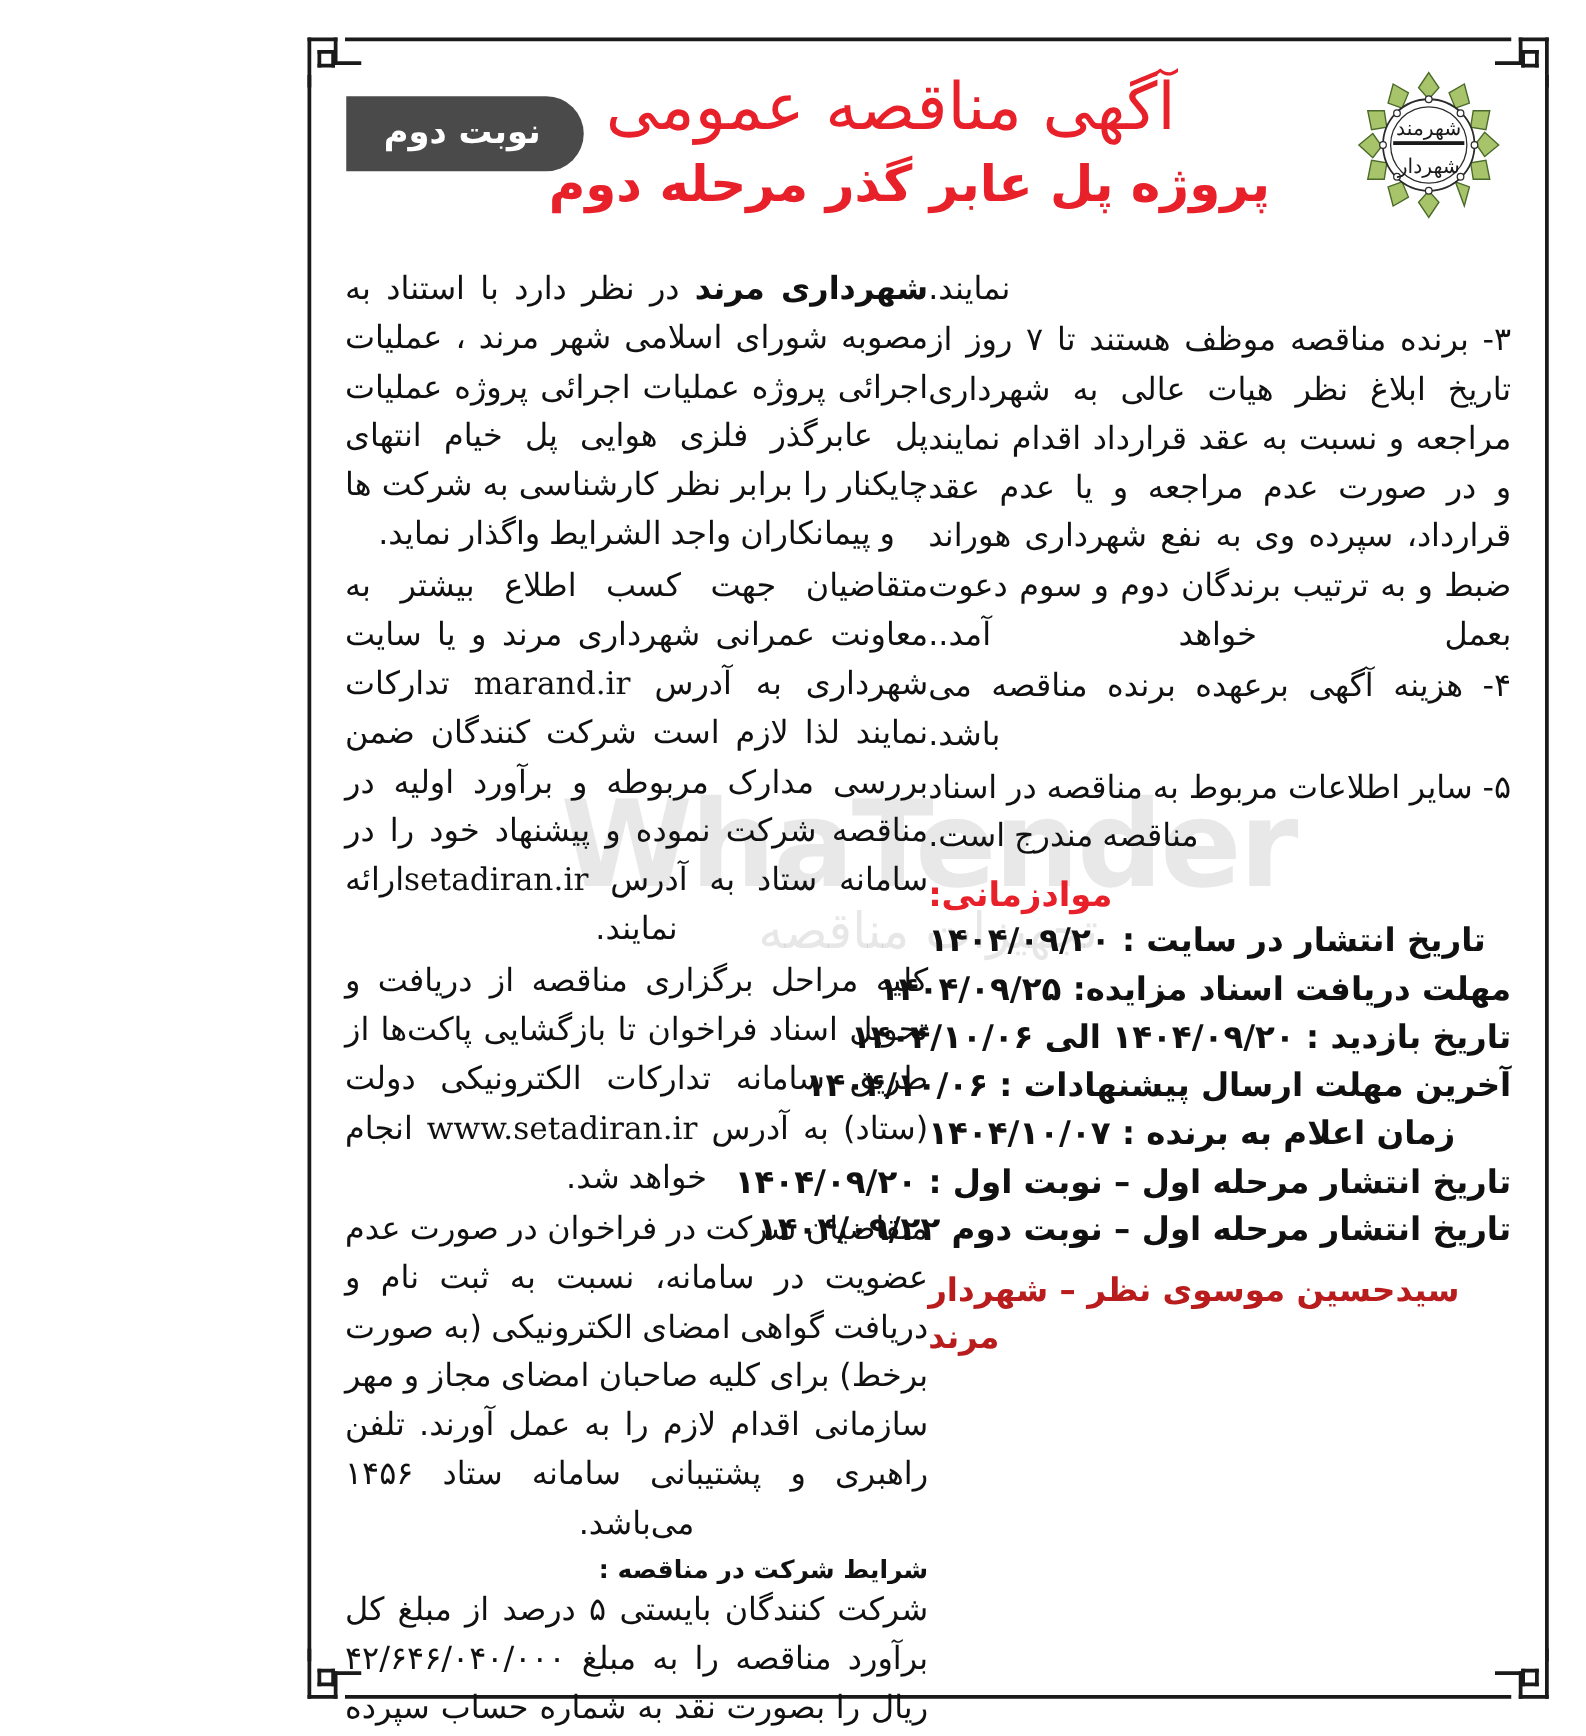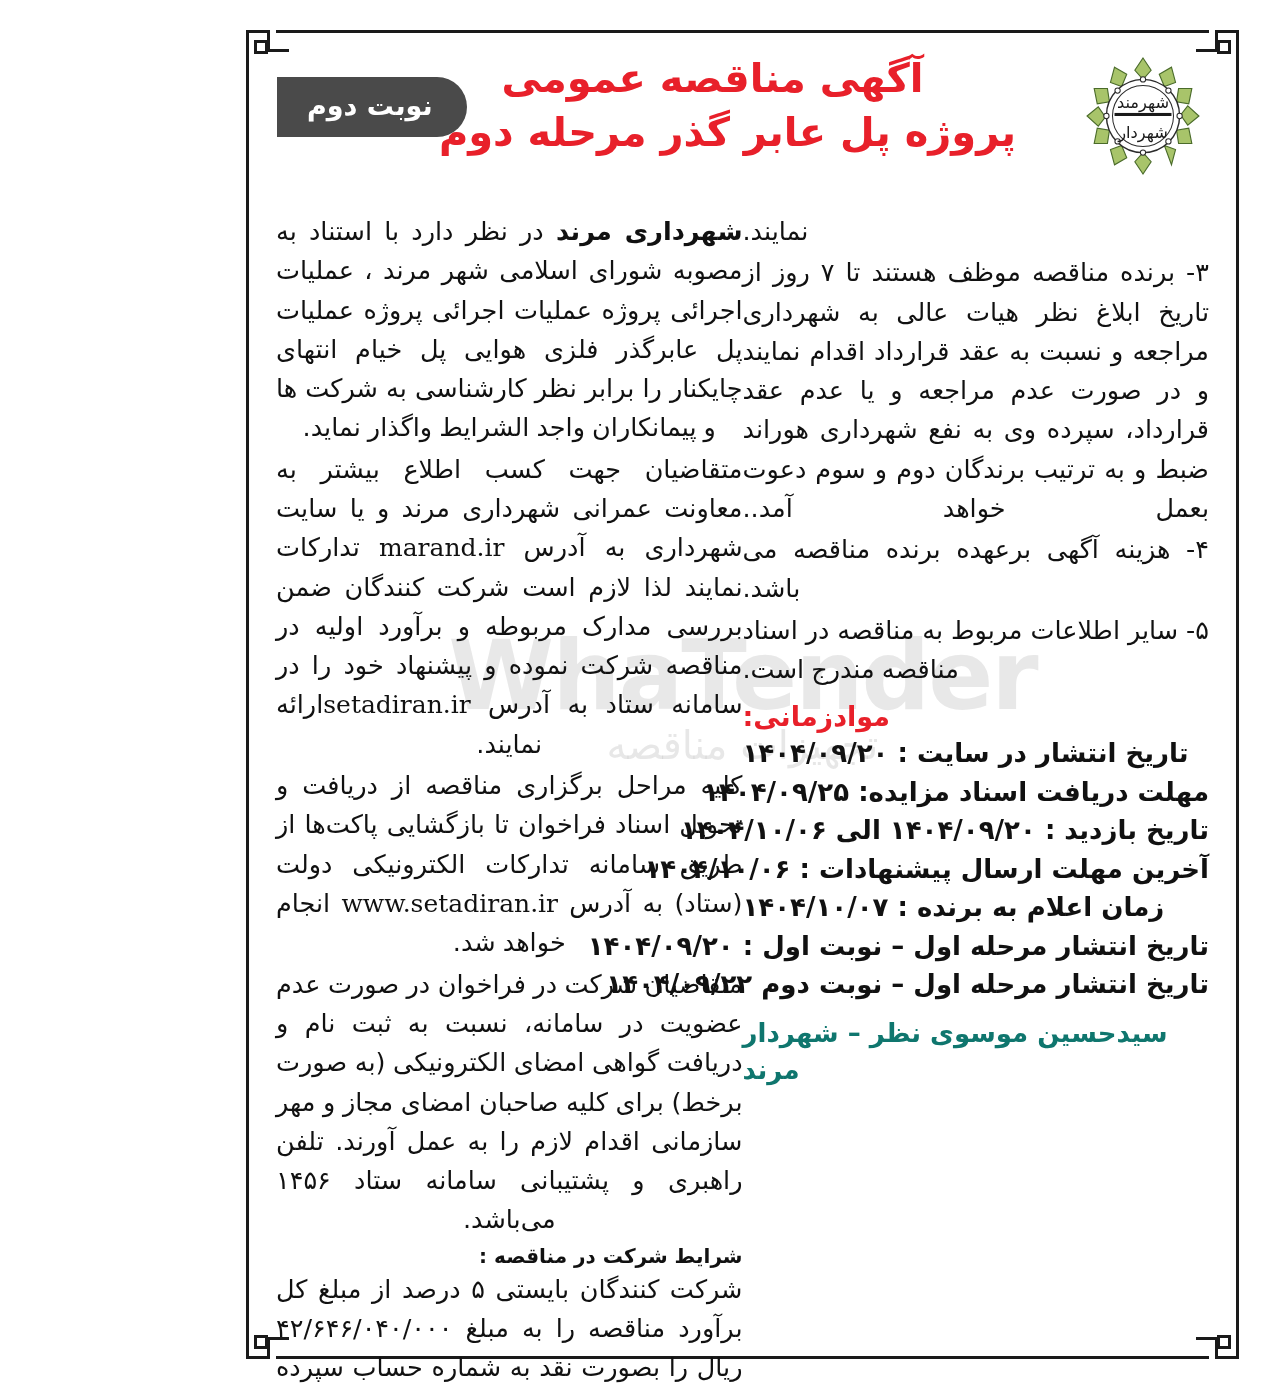--- a/index.html
+++ b/index.html
@@ -77,22 +77,22 @@
   .title-block {
     position: absolute;
     left: 0;
     right: 0;
     top: 6px;
     text-align: center;
     color: #e8202a;
     direction: rtl;
   }
   .title-line1 {
-    font-size: 40px;
-    font-weight: bold;
+    font-size: 52px;
+    font-weight: normal;
     line-height: 1.35;
     letter-spacing: -0.5px;
     padding-right: 60px;
   }
   .title-line2 {
     font-size: 40px;
     font-weight: bold;
     line-height: 1.35;
     letter-spacing: -0.5px;
     padding-right: 30px;
@@ -168,21 +168,21 @@
     color: #111111;
     direction: rtl;
     text-align: left;
     line-height: 1.48;
     white-space: nowrap;
   }
 
   .signature {
     font-size: 26px;
     font-weight: bold;
-    color: #0f766e;
+    color: #b91c1c;
     direction: rtl;
     text-align: left;
     margin-top: 12px;
     line-height: 1.4;
   }
 
   
   .watermark {
     position: absolute;
     left: 0;

